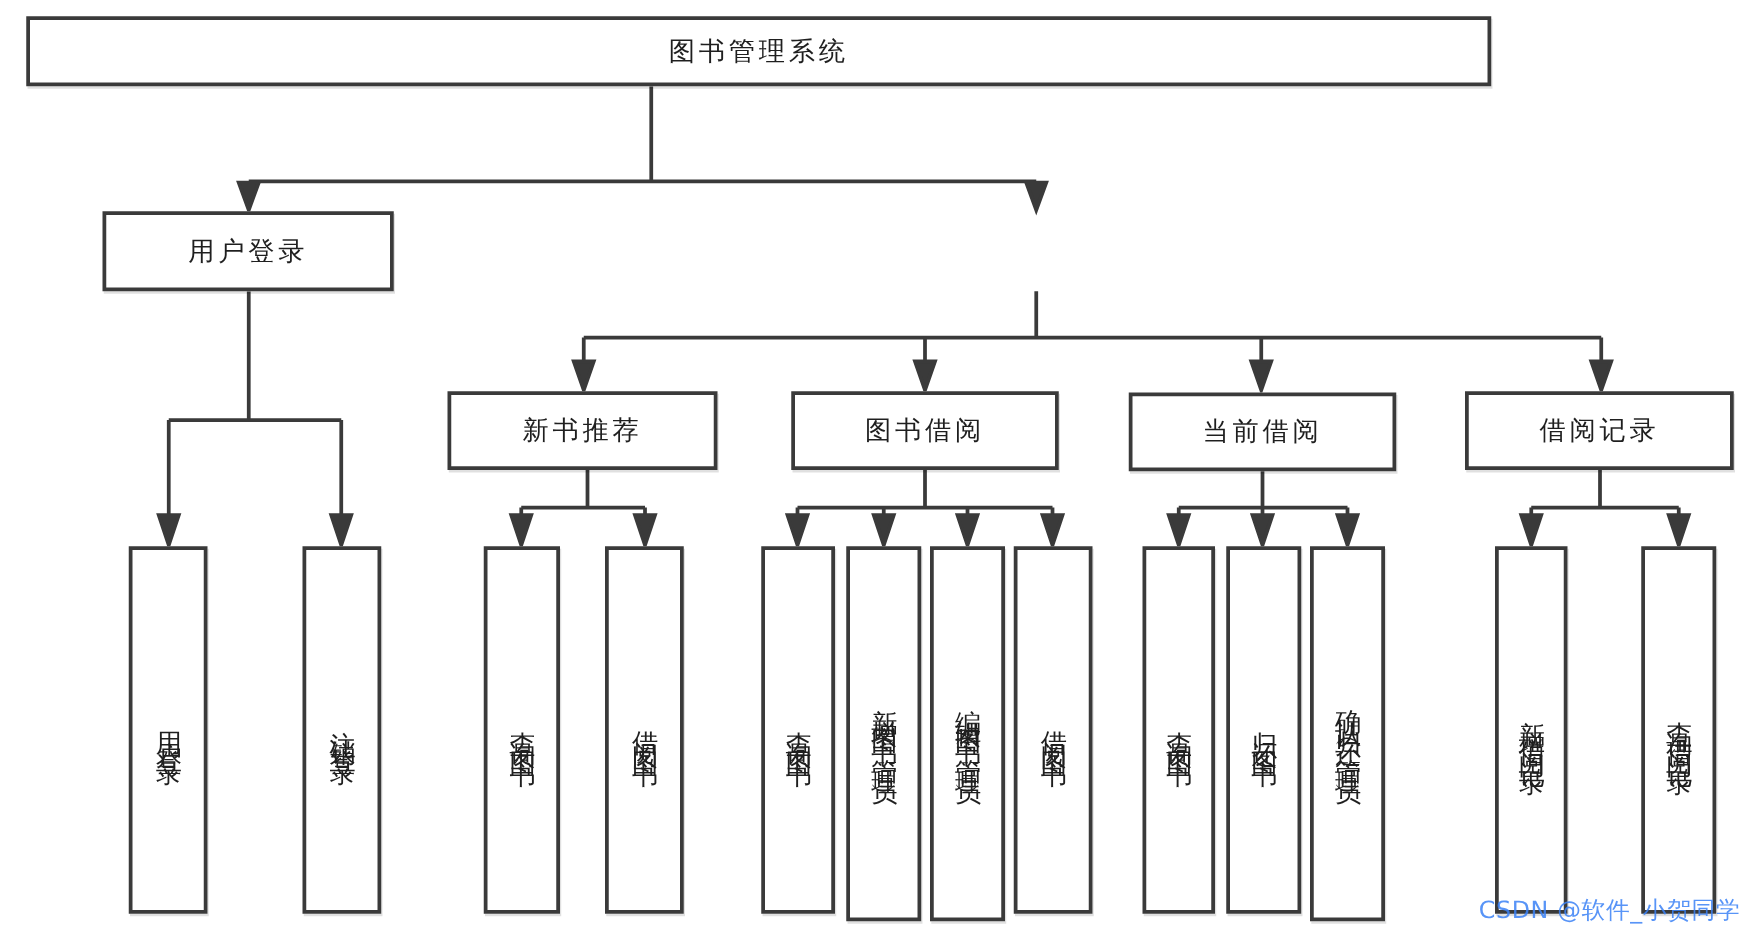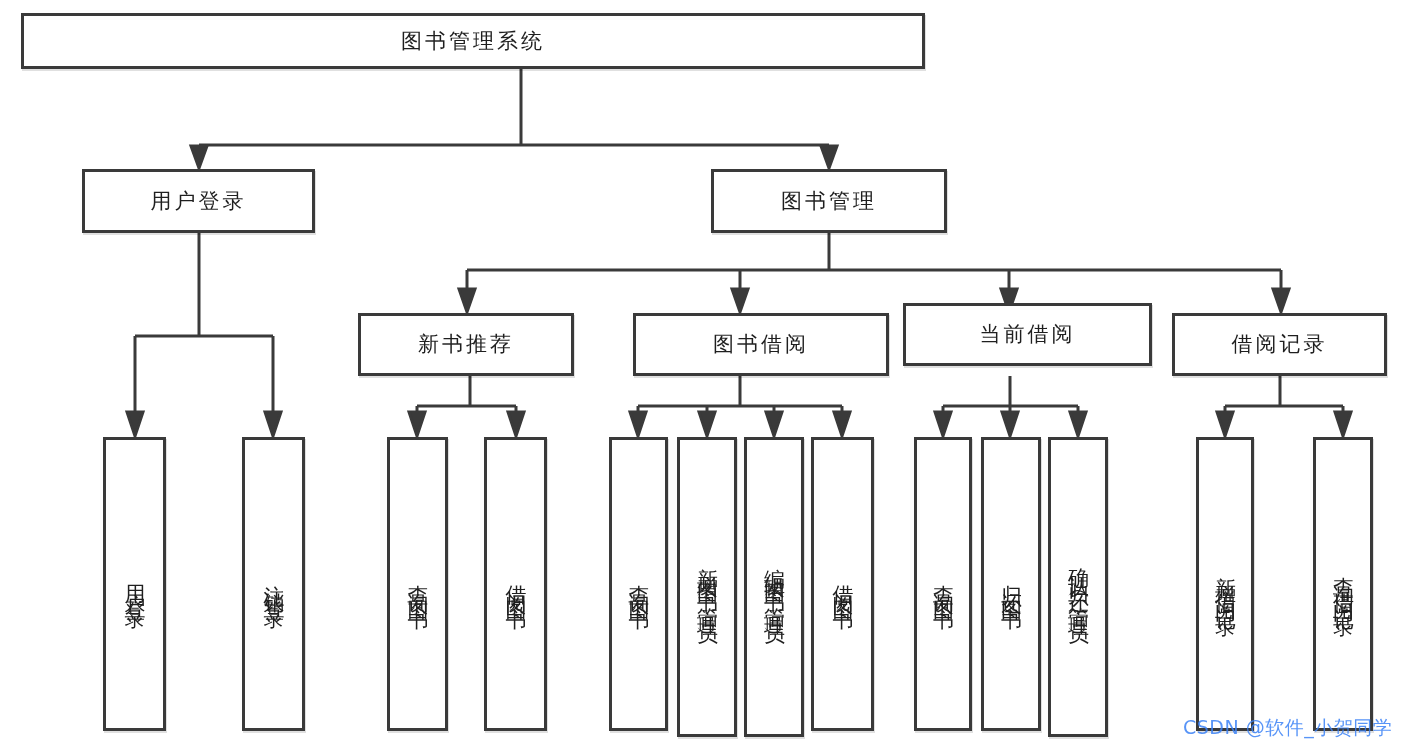--- a/index.html
+++ b/index.html
@@ -90,38 +90,35 @@
       <polygon points="1070,412 1086,412 1078,436"></polygon>
     </g>
 
     <g stroke="#3a3a3a" stroke-width="3" fill="#3a3a3a">
       <path d="M1280 376V406M1225 406H1343M1225 406V418M1343 406V418" fill="none"></path>
       <polygon points="1217,412 1233,412 1225,436"></polygon>
       <polygon points="1335,412 1351,412 1343,436"></polygon>
     </g>
   </svg>
 
-  <div class="node" style="left:21px;top:13px;width:904px;height:56px">
+  <div class="node" style="left:21px;top:13px;width:1172px;height:56px">
     <span class="lbl">图书管理系统</span>
   </div>
 
   <div class="node" style="left:82px;top:169px;width:233px;height:64px">
     <span class="lbl">用户登录</span>
   </div>
-  <div class="node" style="left:711px;top:169px;width:236px;height:64px">
-    <span class="lbl">图书管理</span>
-  </div>
 
   <div class="node" style="left:358px;top:313px;width:216px;height:63px">
     <span class="lbl">新书推荐</span>
   </div>
-  <div class="node" style="left:633px;top:313px;width:256px;height:63px">
+  <div class="node" style="left:633px;top:313px;width:214px;height:63px">
     <span class="lbl">图书借阅</span>
   </div>
-  <div class="node" style="left:903px;top:303px;width:249px;height:63px">
+  <div class="node" style="left:903px;top:314px;width:214px;height:63px">
     <span class="lbl">当前借阅</span>
   </div>
   <div class="node" style="left:1172px;top:313px;width:215px;height:63px">
     <span class="lbl">借阅记录</span>
   </div>
 
   <div class="node vnode" style="left:103px;top:437px;width:63px;height:294px">
     <span class="lbl">用户登录</span>
   </div>
   <div class="node vnode" style="left:242px;top:437px;width:63px;height:294px">

